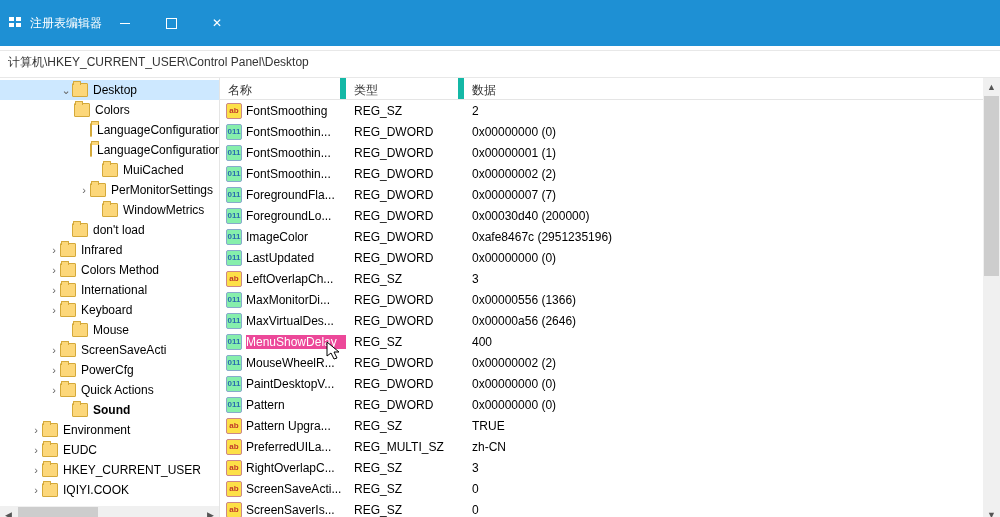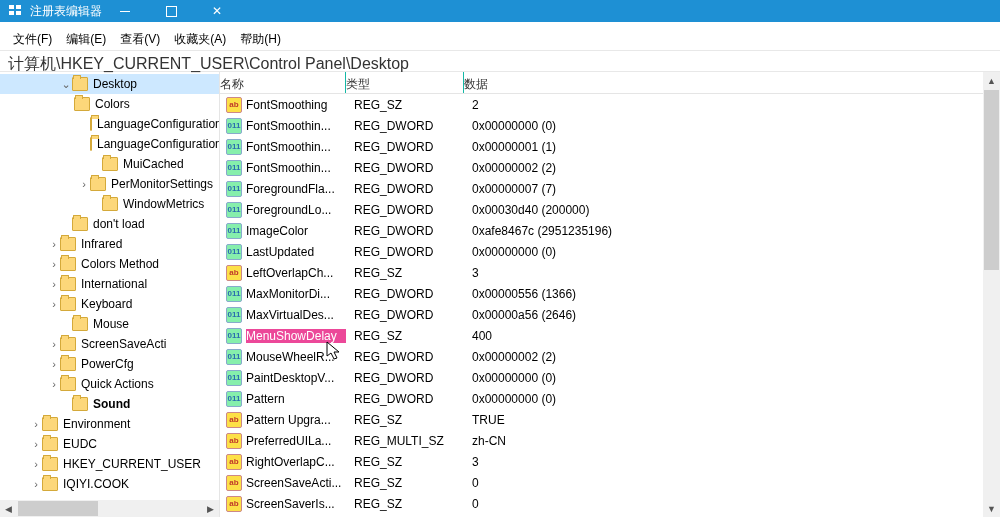--- a/index.html
+++ b/index.html
@@ -3,51 +3,51 @@
 <meta charset="utf-8">
 <style>
 * { margin: 0; padding: 0; box-sizing: border-box; font-family: "Microsoft YaHei", "Segoe UI", sans-serif; }
 body { width: 1000px; height: 517px; background: #fff; overflow: hidden; position: relative; }
 .wc { display: flex; }
 .wc div { width: 46px; height: 30px; display: flex; align-items: center; justify-content: center; color: #333; }
 .wc .close { color: #fff; background: transparent; }
 .wc .min::before { content: ""; width: 10px; height: 1px; background: #333; }
 .wc .max::before { content: ""; width: 9px; height: 9px; border: 1px solid #333; }
 .wc .close { color: #333; }
-.titlebar-band { height: 22px; background: #1e90d4; display: flex; align-items: center; color: #fff; font-size: 12px; position: absolute; top: 0; left: 0; right: 0; }
+.titlebar-band { height: 46px; background: #1e90d4; display: flex; align-items: center; color: #fff; font-size: 12px; position: absolute; top: 0; left: 0; right: 0; }
 .titlebar-band .icon { width: 16px; height: 16px; margin: 0 6px 0 8px; }
 .titlebar-band .wc div { color: #fff; }
 .titlebar-band .wc .min::before { background: #fff; }
 .titlebar-band .wc .max::before { border-color: #fff; }
 
 .menubar { height: 20px; display: flex; align-items: center; font-size: 12px; padding-left: 6px; border-bottom: 1px solid transparent; margin-top: 30px; }
 .menubar span { padding: 2px 7px; cursor: default; }
 
-.addressbar { height: 22px; border-top: 1px solid #e8e8e8; border-bottom: 1px solid #e8e8e8; font-size: 16px; padding: 3px 8px; color: #333; }
+.addressbar { height: 28px; border-top: 1px solid #e8e8e8; border-bottom: 1px solid #e8e8e8; font-size: 12px; padding: 3px 8px; color: #333; }
 
 .workspace { display: flex; height: calc(517px - 30px - 20px - 22px); }
 .tree-pane { width: 220px; border-right: 1px solid #e5e5e5; overflow: hidden; position: relative; }
 .tree-content { height: calc(100% - 17px); overflow: hidden; }
 .tree-hscroll { position: absolute; bottom: 0; left: 0; right: 0; height: 17px; background: #f0f0f0; display: flex; align-items: center; }
 .tree-hscroll .sbtn { width: 17px; height: 17px; display: flex; align-items: center; justify-content: center; color: #555; font-size: 9px; }
 .tree-hscroll .thumb { flex: 0 0 80px; height: 15px; background: #cdcdcd; margin: 0 1px; }
 .tree-hscroll .track { flex: 1; }
 
 .tree { font-size: 12px; padding-top: 2px; }
 .tree .row { height: 20px; display: flex; align-items: center; white-space: nowrap; cursor: default; }
 .tree .exp { width: 12px; text-align: center; color: #666; font-size: 11px; display: inline-block; }
 .tree .folder { width: 16px; height: 14px; background: #fcd77a; border: 1px solid #d4a93a; border-radius: 1px; margin-right: 5px; display: inline-block; position: relative; }
 .tree .folder::before { content: ""; position: absolute; top: -3px; left: 0; width: 6px; height: 3px; background: #fcd77a; border: 1px solid #d4a93a; border-bottom: none; border-radius: 1px 1px 0 0; }
 .tree .label {}
 .tree .row.sel { background: #cde8ff; }
 .tree .row.sel .label { }
 
 .list-pane { flex: 1; position: relative; }
 .list-header { height: 22px; display: flex; border-bottom: 1px solid #e5e5e5; font-size: 12px; color: #333; }
-.list-header div { padding: 4px 8px 2px 0; border-right: 1px solid #14b8a6; }
+.list-header div { padding: 4px 8px 2px 8px; border-right: 6px solid #14b8a6; }
 .col-name { width: 126px; }
 .col-type { width: 118px; }
 .col-data { flex: 1; }
 .list-body { overflow: hidden; }
 .list-row { height: 21px; display: flex; align-items: center; font-size: 12px; cursor: default; }
 .list-row .ic { width: 16px; height: 16px; margin: 0 4px 0 6px; border: 1px solid #999; border-radius: 2px; display: flex; align-items: center; justify-content: center; font-size: 8px; font-weight: bold; }
 .list-row .ic.str { color: #c0392b; border-color: #c88; background: #fde047; }
 .list-row .ic.dw { color: #2b6cb0; border-color: #88aacc; background: #86efac; }
 .list-row .nm { width: 100px; padding-right: 4px; white-space: nowrap; overflow: hidden; text-overflow: ellipsis; }
 .list-row .tp { width: 118px; padding-left: 8px; }

